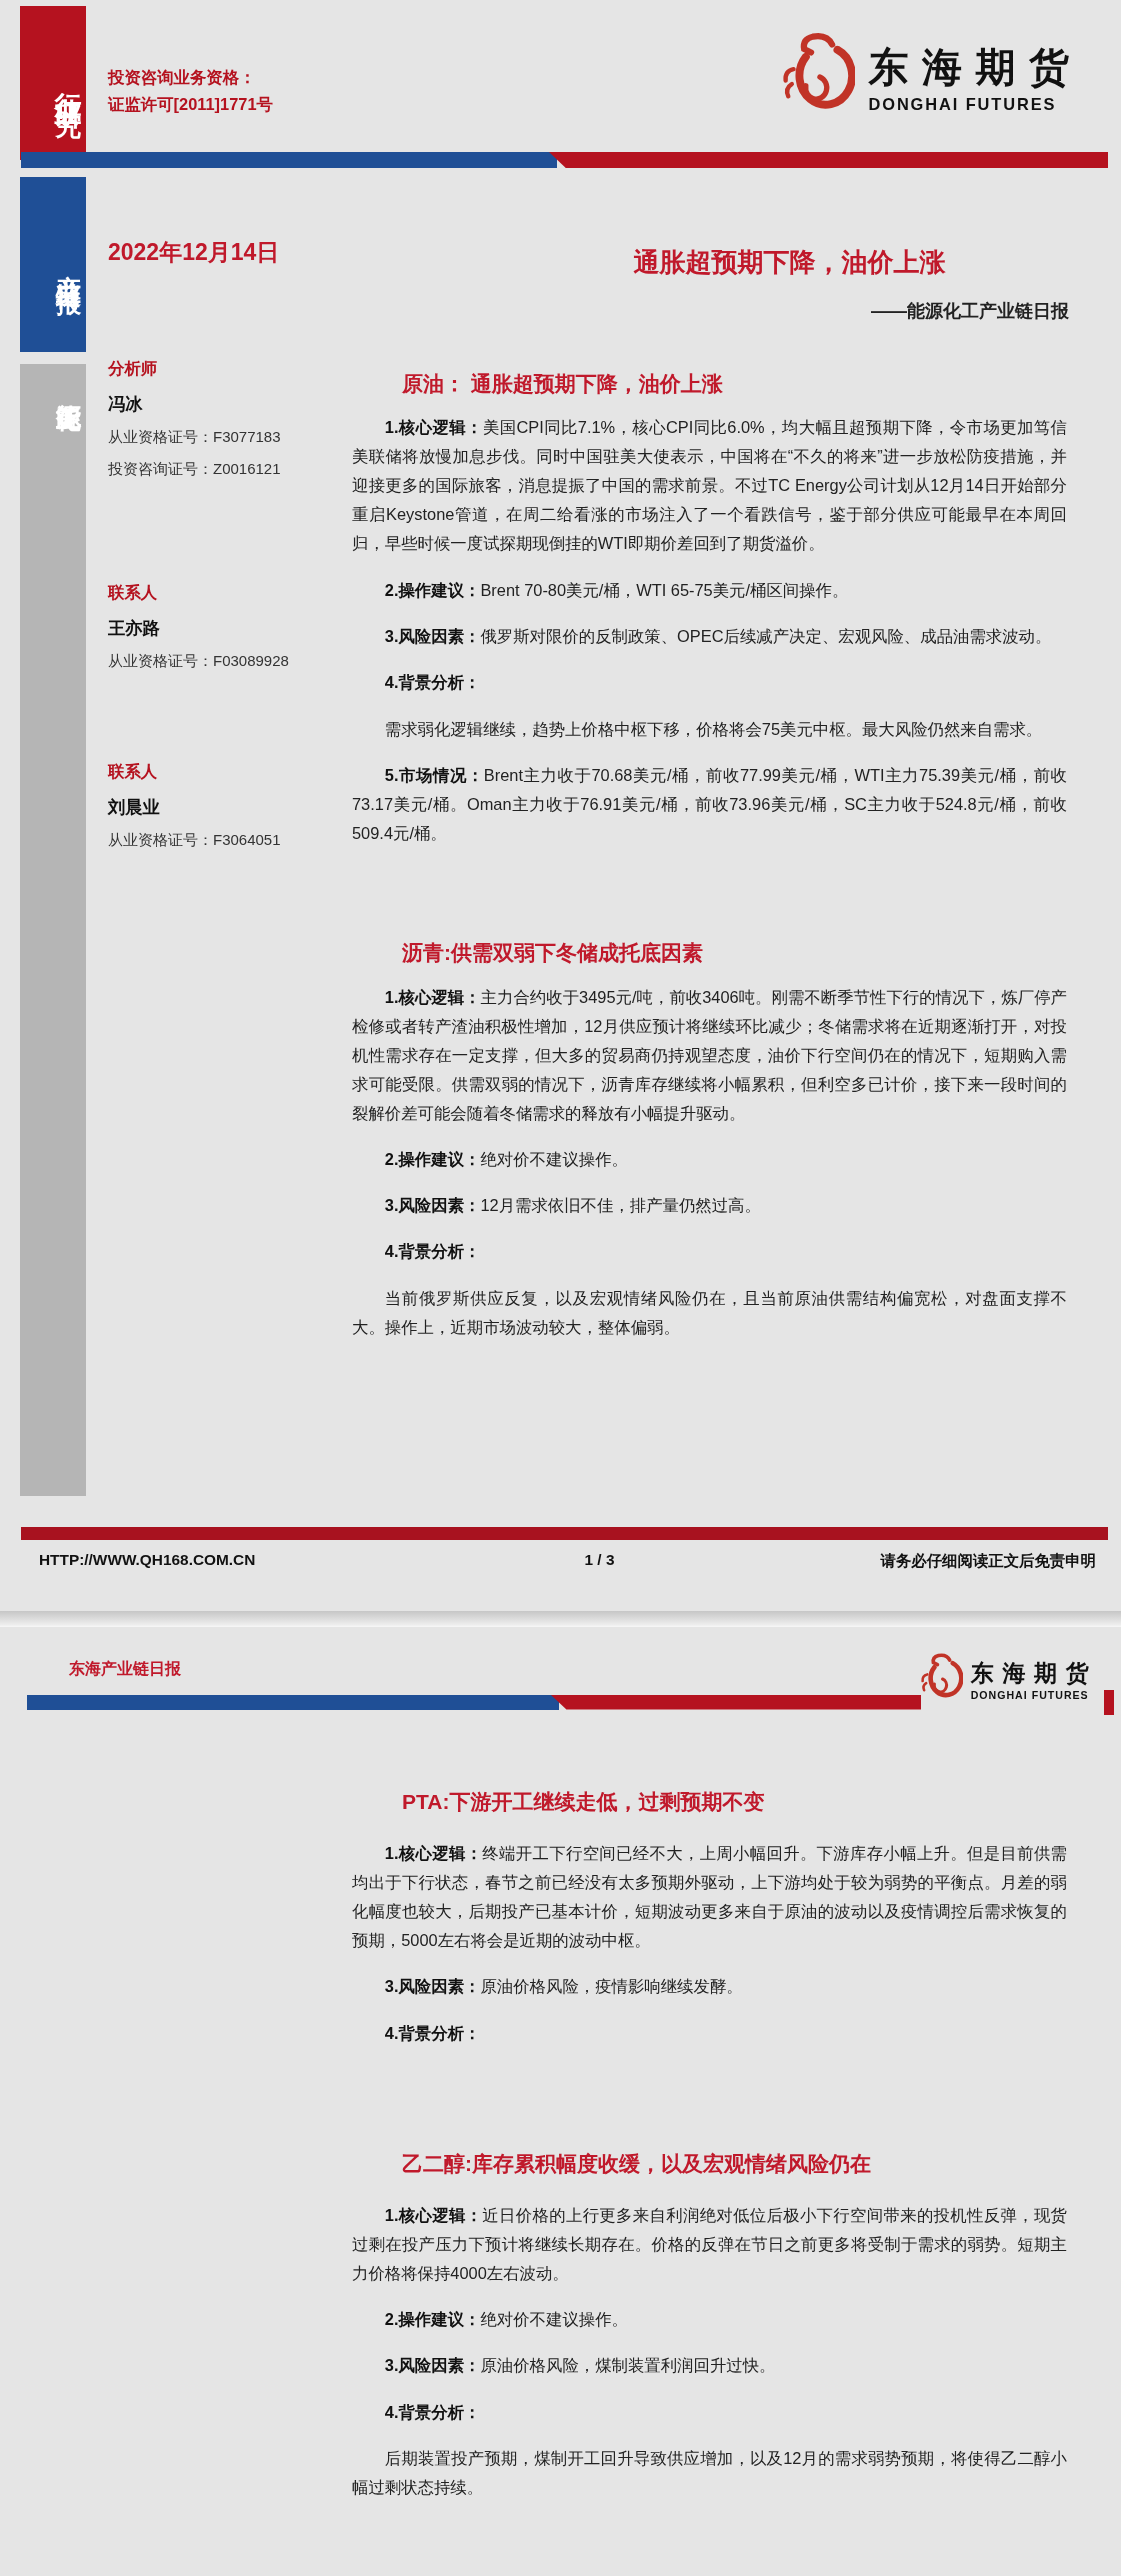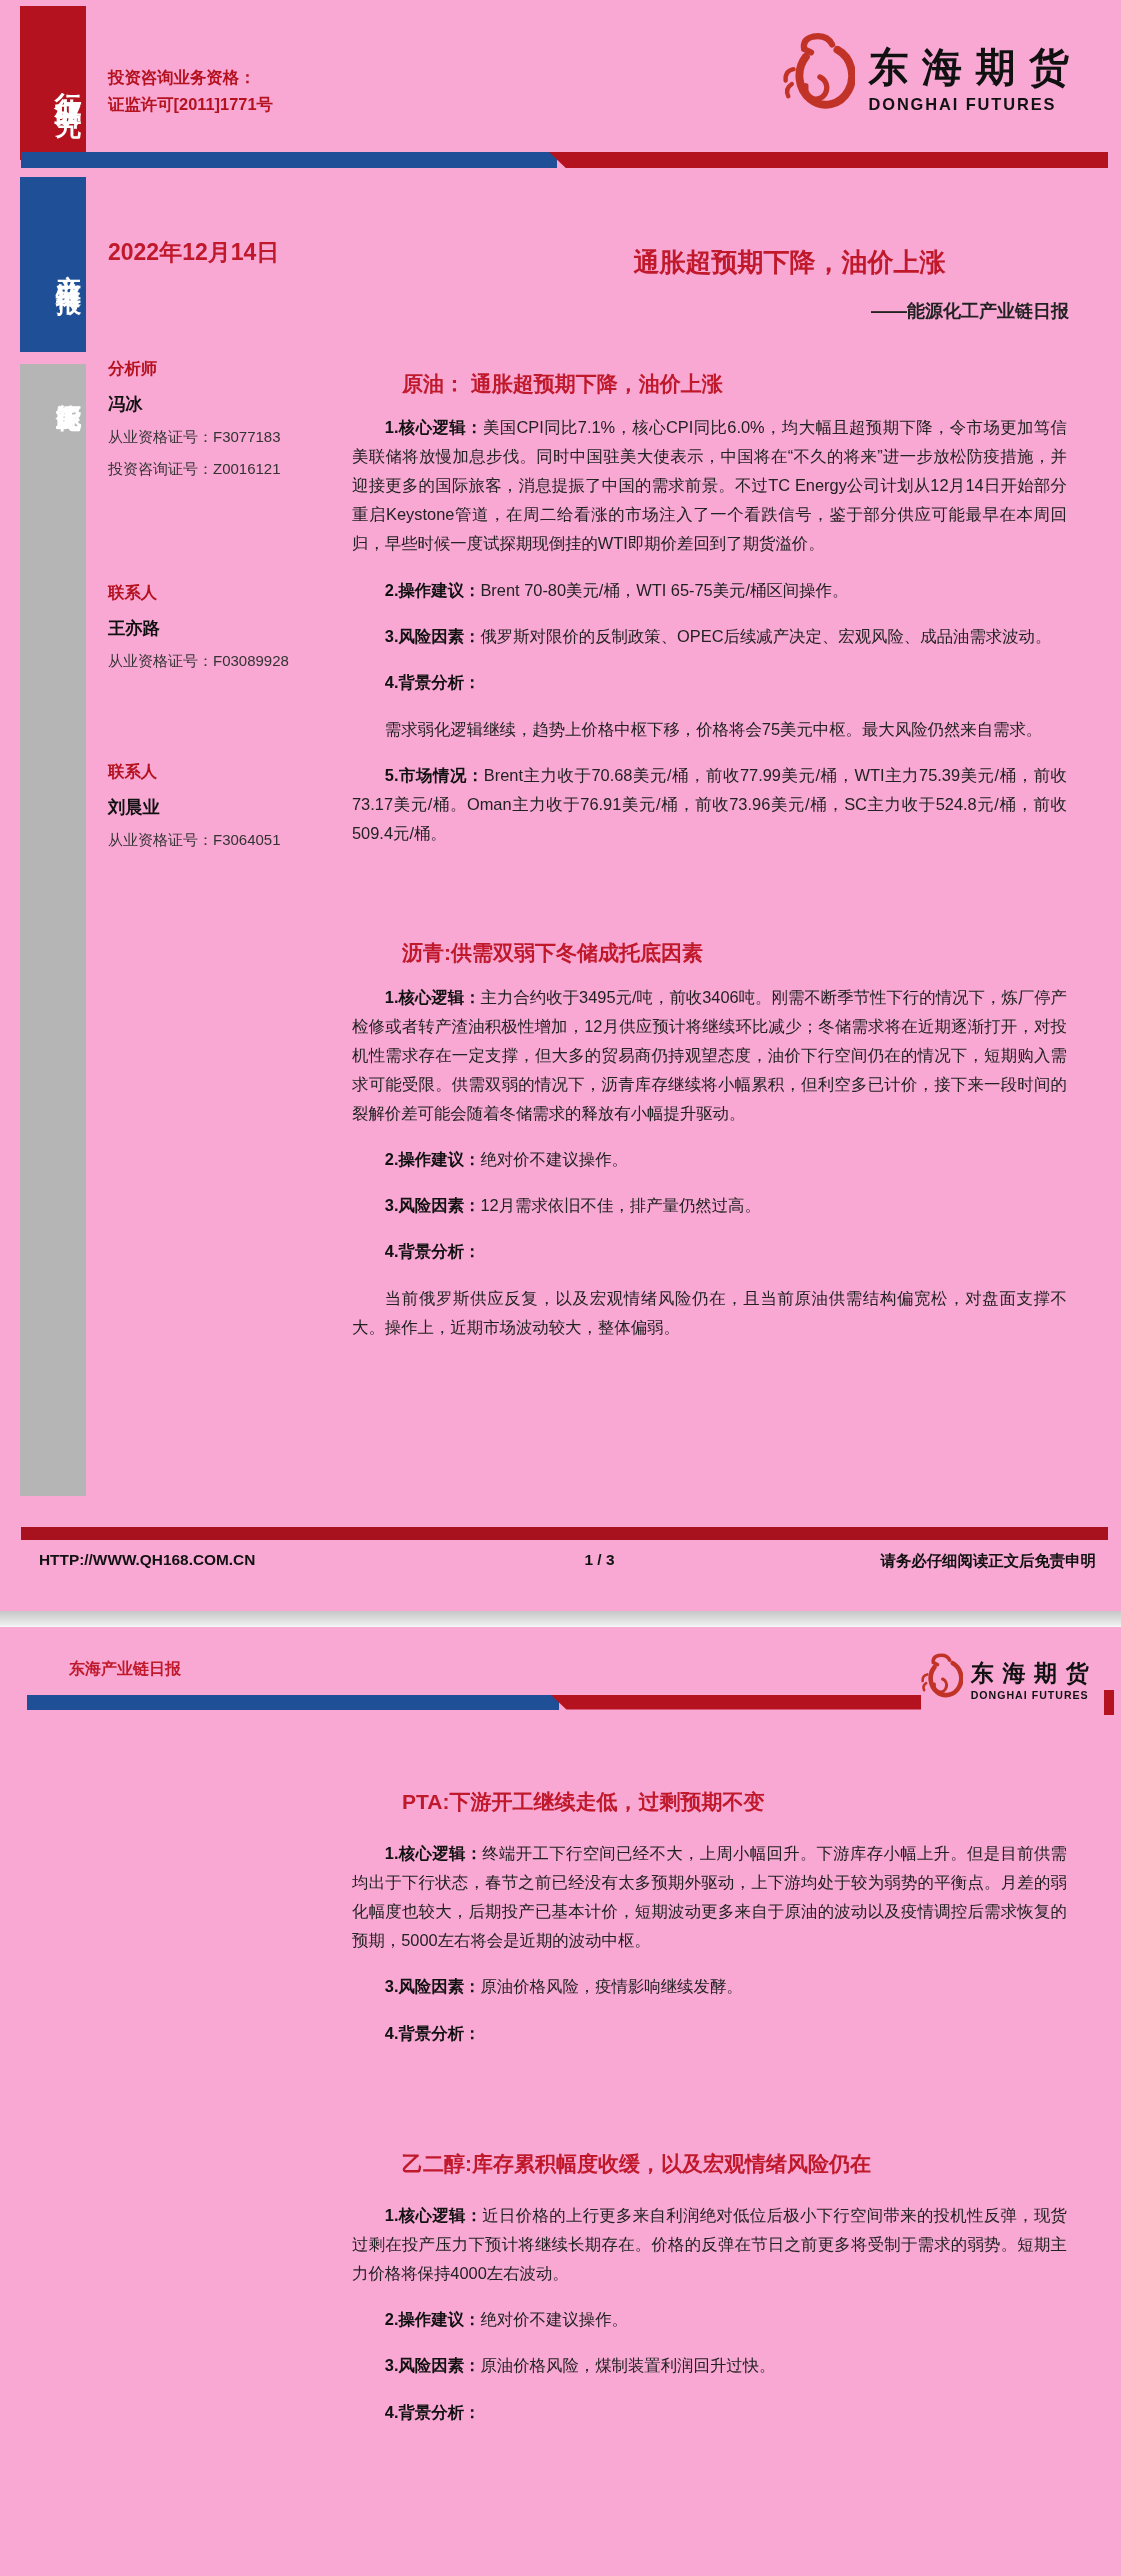--- a/index.html
+++ b/index.html
@@ -1,17 +1,17 @@
 <!DOCTYPE html>
 <html><head>
 <meta charset="utf-8">
 <style>
   html,body{margin:0;padding:0;background:#ffffff;}
   body{font-family:"Liberation Sans","DejaVu Sans",sans-serif;}
-  #doc{position:relative;width:1121px;height:2576px;background:#f9a8d4;overflow:hidden;}
+  #doc{position:relative;width:1121px;height:2576px;background:#e5e5e5;overflow:hidden;}
 
   
   .vbox{position:absolute;left:20px;width:66px;color:#ffffff;font-weight:bold;
         writing-mode:vertical-rl;text-orientation:upright;display:flex;justify-content:center;}
   .vbox-red{top:5.8px;height:154px;background:#b5121f;font-size:27px;letter-spacing:5.8px;}
   .vbox-blue{top:177px;height:175px;background:#1f4f96;font-size:25px;letter-spacing:3.9px;}
   .vbox-gray{top:364px;height:1132px;background:#b5b5b5;font-size:25px;letter-spacing:1.9px;
              justify-content:flex-start;padding-top:19px;box-sizing:border-box;}
 
   
@@ -181,16 +181,17 @@
     <p class="para"><b>3.风险因素：</b><span>原油价格风险，疫情影响继续发酵。</span></p>
     <p class="para"><b>4.背景分析：</b><span></span></p>
 
     <div class="gap2"></div>
 
     <div class="sec-h sec-h2">乙二醇:库存累积幅度收缓，以及宏观情绪风险仍在</div>
     <p class="para"><b>1.核心逻辑：</b><span>近日价格的上行更多来自利润绝对低位后极小下行空间带来的投机性反弹，现货过剩在投产压力下预计将继续长期存在。价格的反弹在节日之前更多将受制于需求的弱势。短期主力价格将保持4000左右波动。</span></p>
     <p class="para"><b>2.操作建议：</b><span>绝对价不建议操作。</span></p>
     <p class="para"><b>3.风险因素：</b><span>原油价格风险，煤制装置利润回升过快。</span></p>
     <p class="para"><b>4.背景分析：</b><span></span></p>
+    <p class="para"><b></b><span>后期装置投产预期，煤制开工回升导致供应增加，以及12月的需求弱势预期，将使得乙二醇小幅过剩状态持续。</span></p>
   </div>
 
 </div>
 
 
 </body></html>

